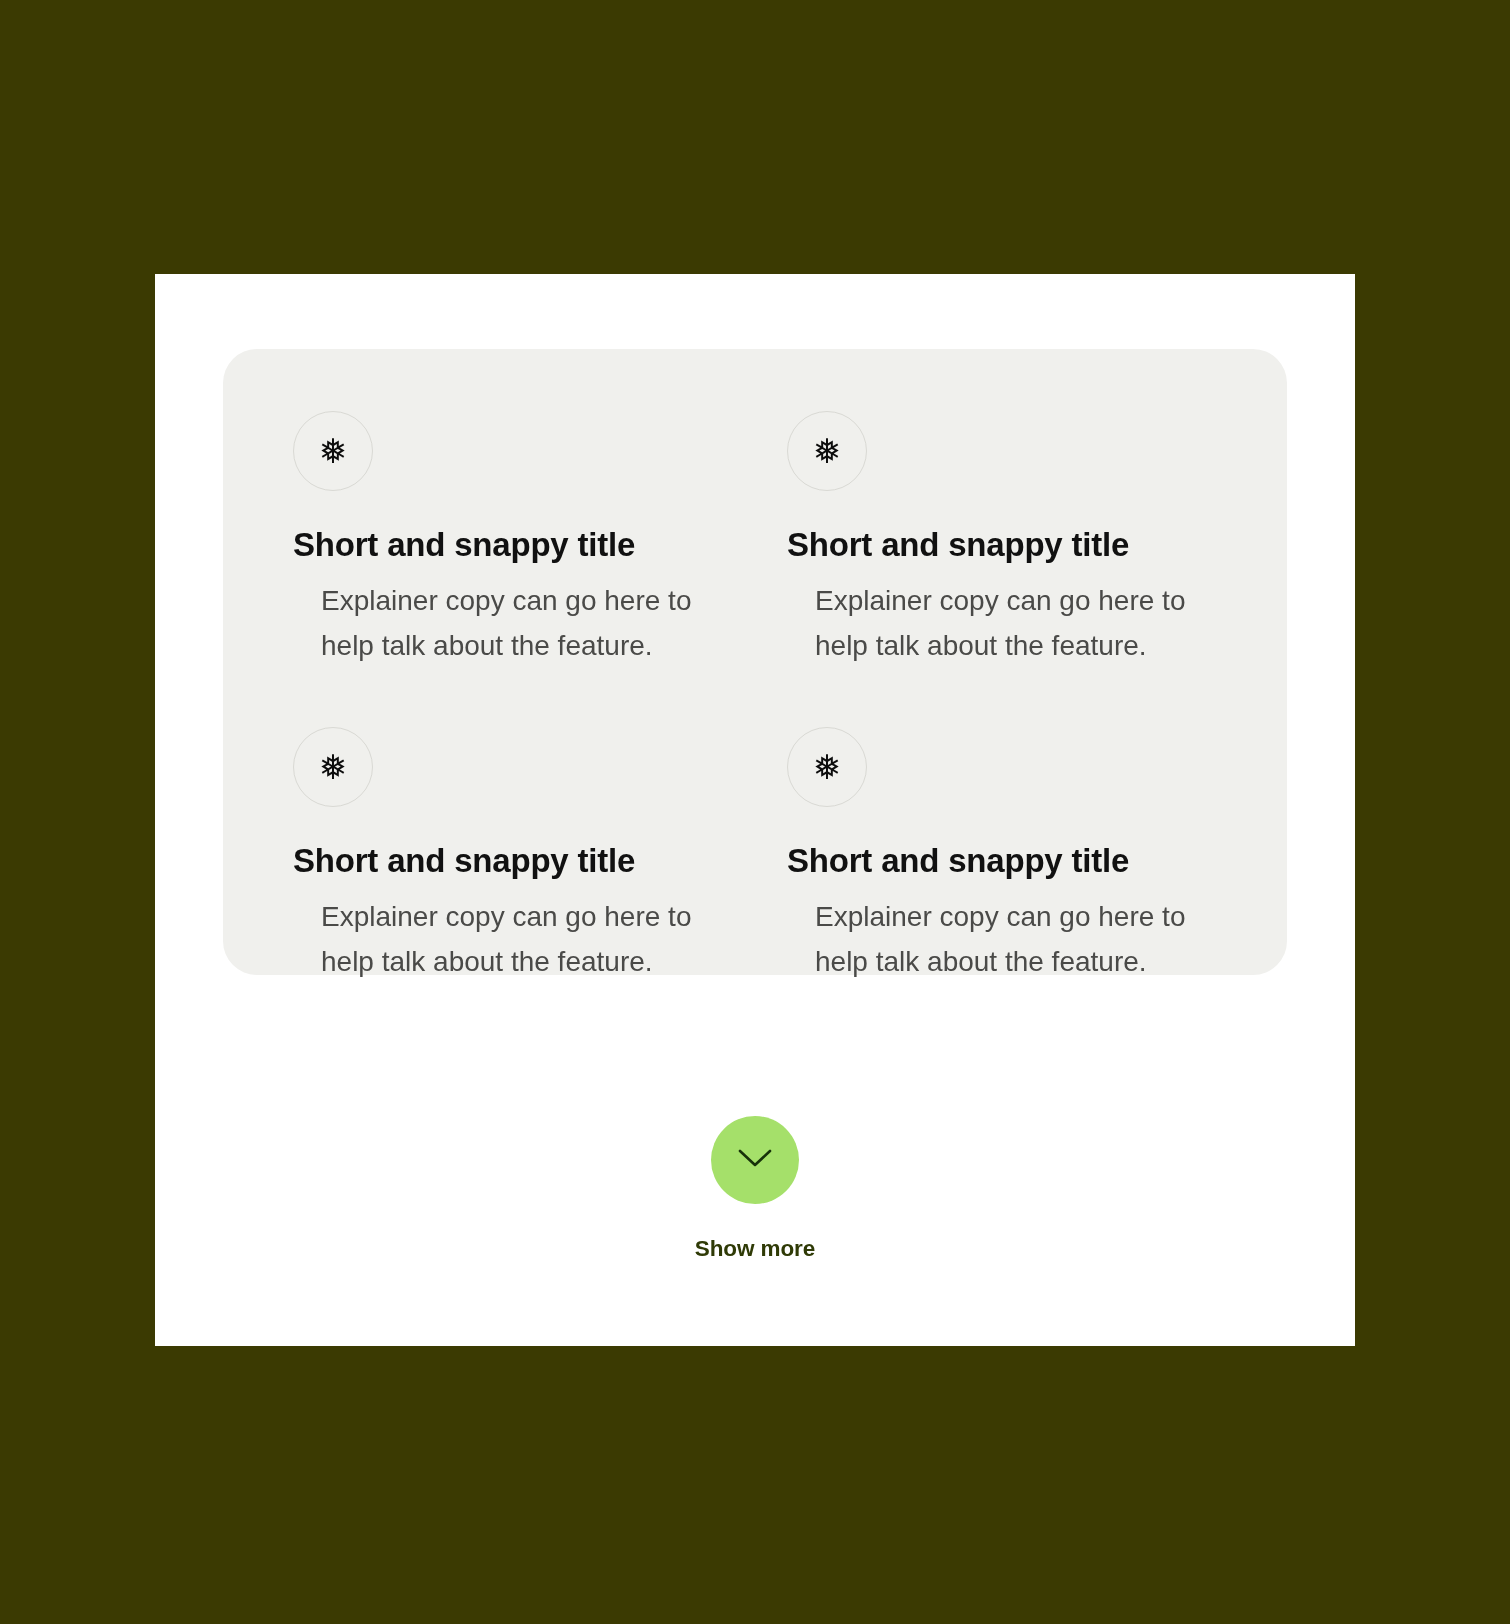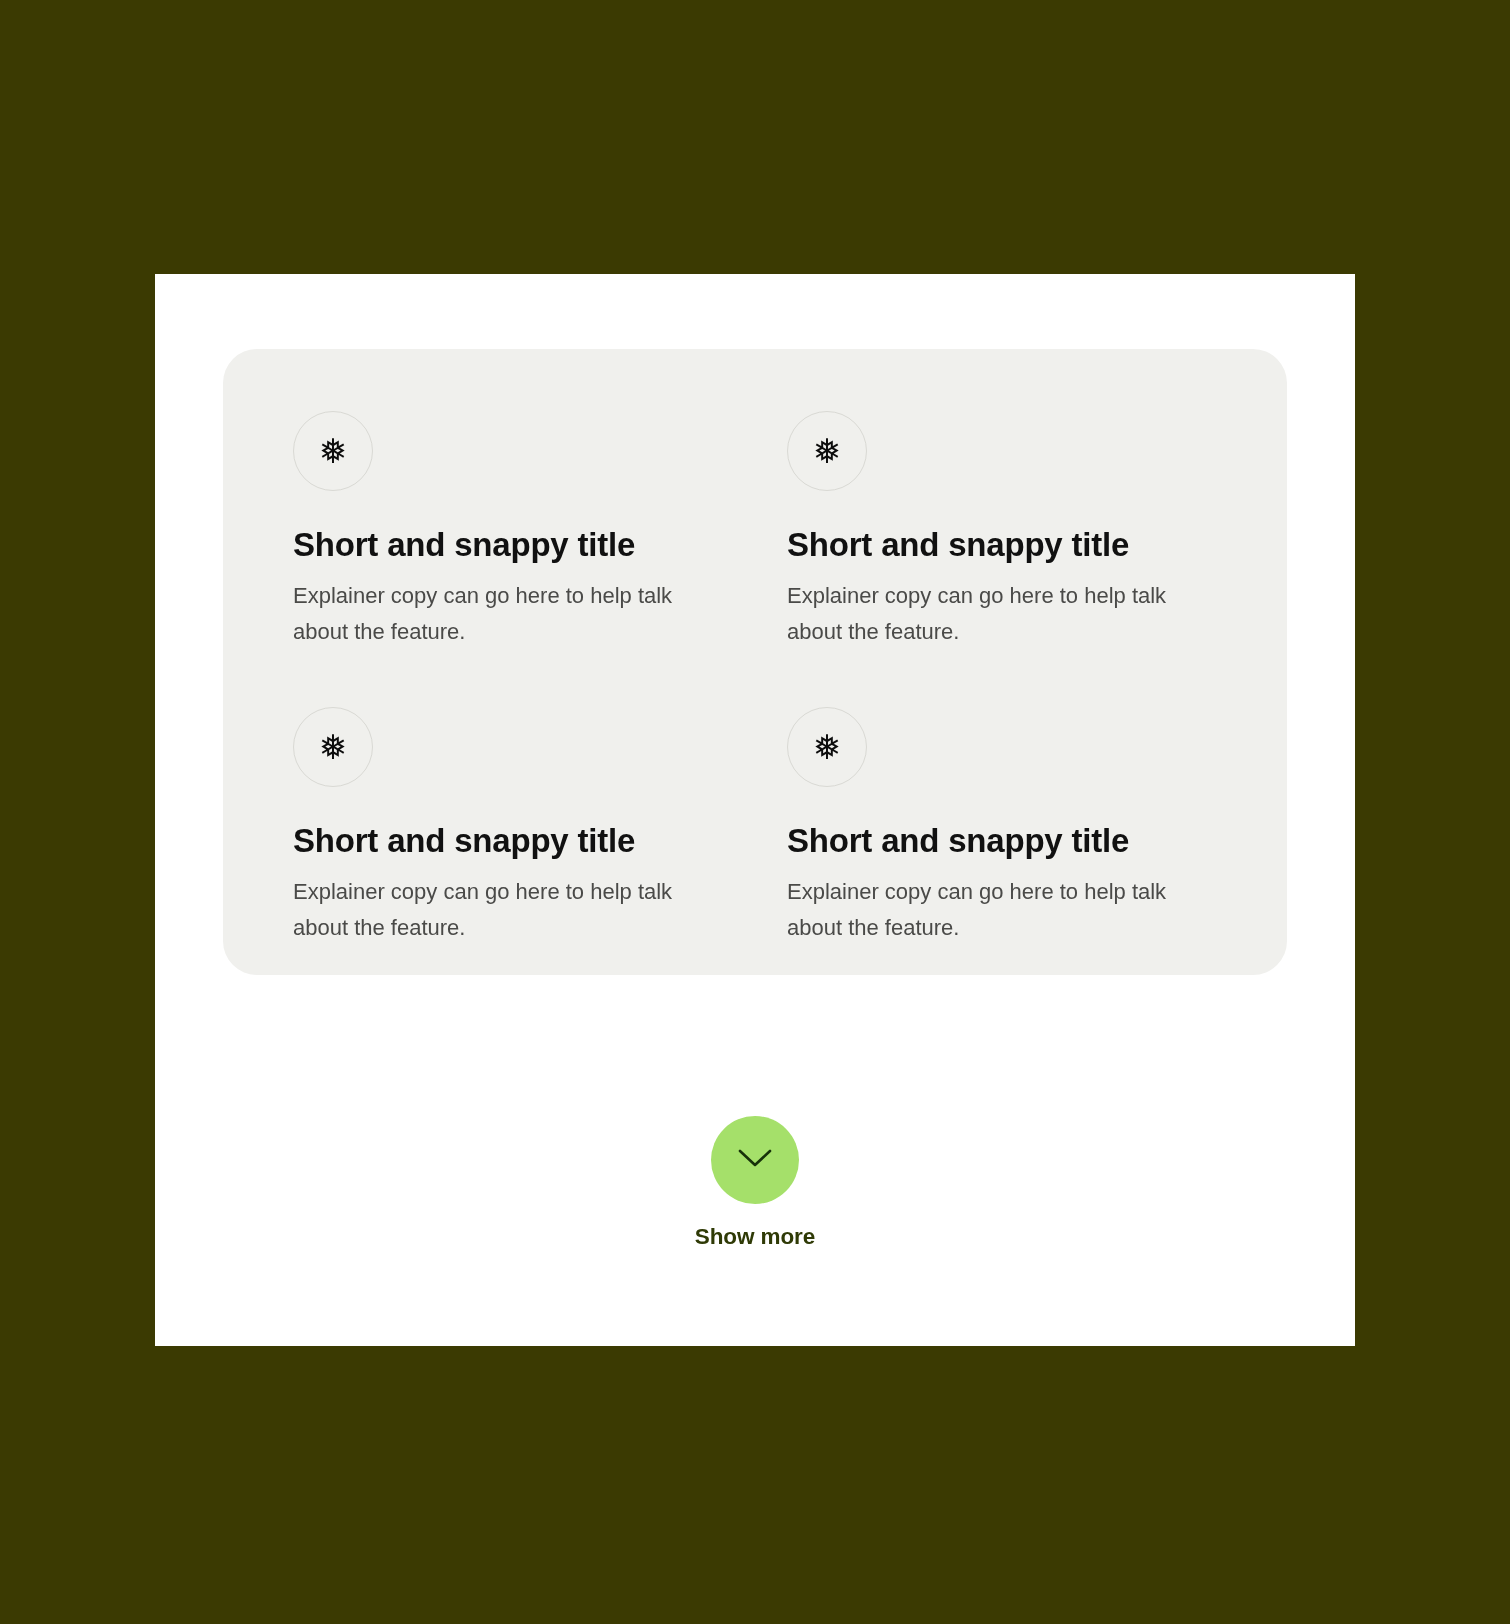--- a/index.html
+++ b/index.html
@@ -64,33 +64,35 @@
   }
   .feature-title {
     margin-top: 35px;
     font-size: 33px;
     font-weight: 700;
     color: #111111;
     letter-spacing: -0.2px;
   }
   .feature-copy {
     margin-top: 14px;
-    font-size: 22px;
+    font-size: 28px;
     line-height: 1.62;
     color: #4a4a48;
     max-width: 410px;
+    margin-left: 28px;
   }
   .show-more {
     position: absolute;
     left: 0;
     right: 0;
     top: 842px;
     display: flex;
     flex-direction: column;
     align-items: center;
+    gap: 12px;
   }
   .show-more-button {
     width: 88px;
     height: 88px;
     border-radius: 50%;
     background: #a5e06a;
     border: none;
     display: flex;
     align-items: center;
     justify-content: center;

